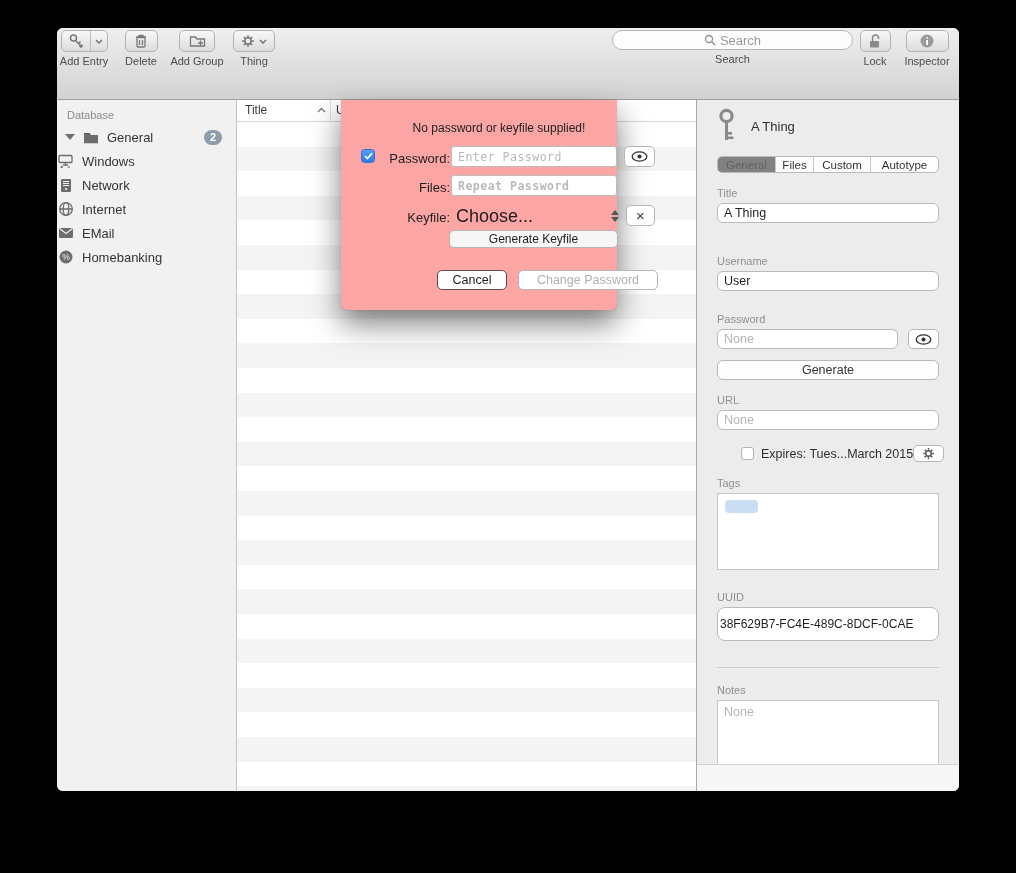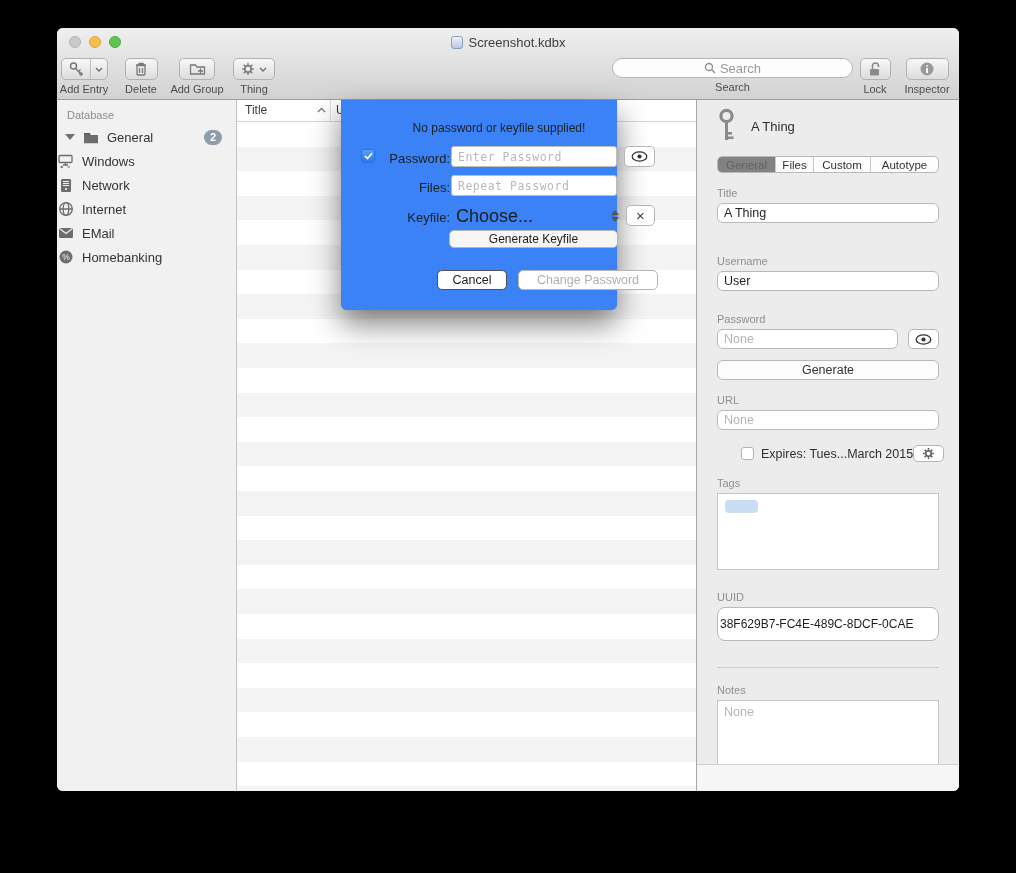--- a/index.html
+++ b/index.html
@@ -91,21 +91,21 @@
   .uuid { margin-top:4px; height:34px; border-radius:8px; font-size:12px; padding:0 2px;
     white-space:nowrap; overflow:hidden; }
   .insp-sep { margin-top:26px; border-top:1px solid #cdcdcd; }
   .notes { margin-top:4px; width:100%; height:90px; background:#fff; border:1px solid #c6c6c6;
     resize:none; font-size:12.5px; font-family:inherit; color:#1f1f1f; padding:4px 6px; }
   .notes::placeholder { color:#b5b5b5; }
   .insp-bottom { position:absolute; left:0; right:0; bottom:0; height:27px; background:#f6f6f6;
     border-top:1px solid #cfcfcf; }
 
   
-  .dialog { position:absolute; left:284px; top:72px; width:276px; height:210px; background:#3b82f6;
+  .dialog { position:absolute; left:284px; top:72px; width:276px; height:210px; background:#fca5a5;
     border-radius:0 0 6px 6px; box-shadow:0 14px 30px rgba(0,0,0,.5), 0 0 1px rgba(0,0,0,.3); z-index:10; }
   .dlg-msg { position:absolute; left:45px; right:5px; top:21px; text-align:center; font-size:12px; color:#222; }
   .dlg-label { position:absolute; font-size:13px; color:#1e1e1e; text-align:right; width:90px; }
   .cb-checked { position:absolute; left:20px; top:49px; width:14px; height:14px; border-radius:3.5px;
     background:linear-gradient(#55a0f6,#3077f2); border:1px solid #2a6fe0; display:flex;
     align-items:center; justify-content:center; }
   .dlg-input { position:absolute; left:110px; width:166px; height:21px; border:1px solid #bdbdbd;
     border-radius:3px; background:#fff; font-family:"DejaVu Sans Mono",monospace; font-size:11.5px;
     letter-spacing:.5px; color:#222; padding:0 6px; }
   .dlg-input::placeholder { color:#b9b9b9; }
@@ -124,31 +124,20 @@
 
   .x-glyph { font-size:15px; color:#3c3c3c; line-height:1; font-weight:300; }
   svg { display:block; }
 </style>
 </head>
 <body>
 
 <div class="window">
 
   <div class="header">
-    <div class="titlebar">
-      <div class="traffic">
-        <div class="tl close"></div>
-        <div class="tl min"></div>
-        <div class="tl zoom"></div>
-      </div>
-      <div class="win-title">
-        <span class="doc-icon"></span>
-        <span>Screenshot.kdbx</span>
-      </div>
-    </div>
 
     <div class="toolbar">
 
       <div class="tool-group" style="left:1px;width:52px;">
         <div class="split">
           <span class="seg1">
             <svg width="16" height="16" viewBox="0 0 16 16">
                 <g stroke="#787878" stroke-width="1.5" fill="none">
                   <circle cx="5.5" cy="5" r="3"></circle>
                   <path d="M7.5 7.5 L12 12 M10.5 10.5 L12.5 8.5"></path>
@@ -408,21 +397,21 @@
     <div class="dlg-label" style="left:19px;top:51px;">Password:</div>
     <input class="dlg-input" style="top: 46px;" placeholder="Enter Password">
     <div class="dlg-sqbtn" style="left:283px;top:46px;">
       <svg width="17" height="11" viewBox="0 0 17 11">
           <ellipse cx="8.5" cy="5.5" rx="7.3" ry="4.6" stroke="#333" stroke-width="1.3" fill="none"></ellipse>
           <circle cx="8.5" cy="5.5" r="2.1" fill="#333"></circle>
         </svg>
     </div>
 
     <div class="dlg-label" style="left:19px;top:80px;">Files:</div>
-    <input class="dlg-input" style="top: 75px;" placeholder="Repeat Password">
+    <input class="dlg-input" style="top: 75px; font-weight: bold;" placeholder="Repeat Password">
 
     <div class="dlg-label" style="left:19px;top:110px;">Keyfile:</div>
     <div class="popup">
       <span style="padding-left:5px;">Choose...</span>
       <span class="stepper">
         <span class="tri-up"></span>
           <span class="tri-dn"></span>
       </span>
     </div>
     <div class="dlg-sqbtn" style="left:285px;top:105px;width:29px;">

